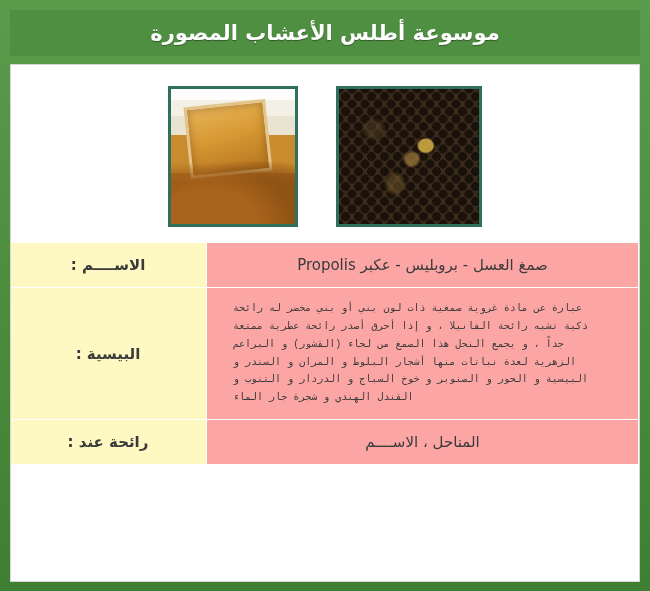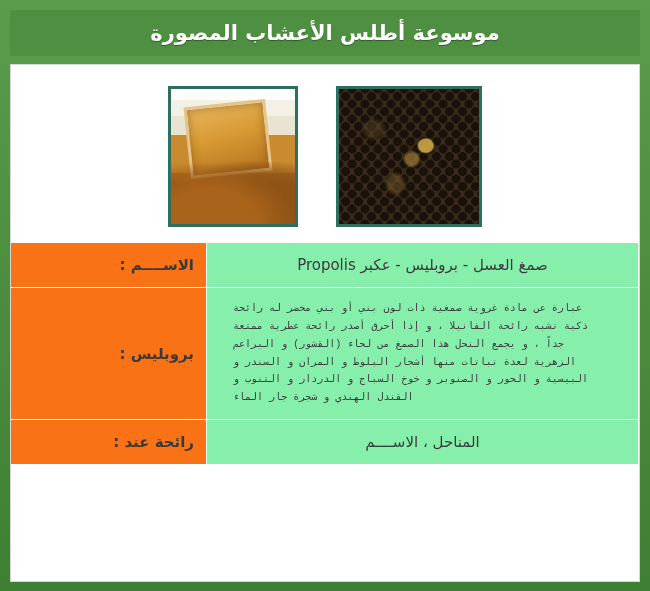--- a/index.html
+++ b/index.html
@@ -122,28 +122,28 @@
   }
   table.info td {
     border: 1px solid #ffffff;
     vertical-align: middle;
     padding: 9px 12px;
     font-size: 15px;
     color: #3a3a3a;
   }
   td.label {
     width: 172px;
-    background: #f97316;
+    background: #fef9c3;
     color: #8a1f1f;
     font-weight: bold;
-    text-align: right;
+    text-align: center;
     font-size: 15px;
   }
   td.value {
-    background: #86efac;
+    background: #fca5a5;
     text-align: center;
     line-height: 1.75;
   }
   td.value.desc {
     text-align: left;
     padding: 12px 26px;
     font-size: 10px;
     line-height: 1.78;
     font-family: Liberation Mono, monospace;
   }
@@ -169,21 +169,21 @@
     </div>
 
     <table class="info">
       <tbody>
           <tr>
         <td class="value">صمغ العسل - بروبليس - عكبر   Propolis</td>
         <td class="label">الاســــم :</td>
       </tr>
       <tr>
         <td class="value desc">عبارة عن مادة غروية صمغية ذات لون بني أو بني مخضر له رائحة ذكية تشبه رائحة الفانيلا ، و إذا أحرق أصدر رائحة عطرية ممتعة جداً ، و يجمع النحل هذا الصمغ من لحاء (القشور) و البراعم الزهرية لعدة نباتات منها أشجار البلوط و المران و السندر و البيسية و الحور و الصنوبر و خوخ السباج و الدردار و التنوب و القندل الهندي و شجرة جار الماء</td>
-        <td class="label">بروبليس :</td>
+        <td class="label">البيسية :</td>
       </tr>
       <tr>
         <td class="value">المناحل ، الاســــم</td>
         <td class="label">رائحة عند :</td>
       </tr>
     </tbody>
       </table>
 
   </div>
 </div>

